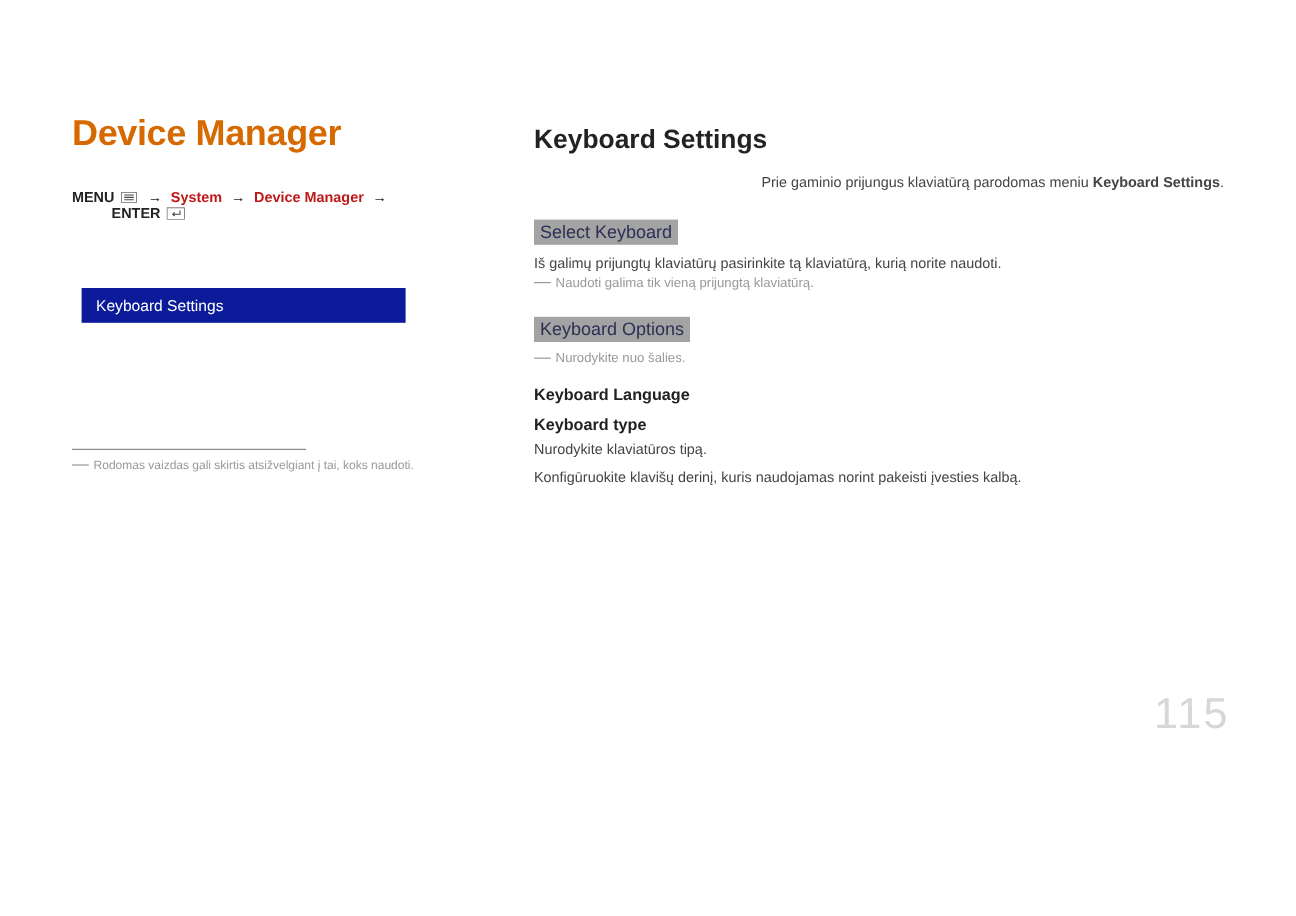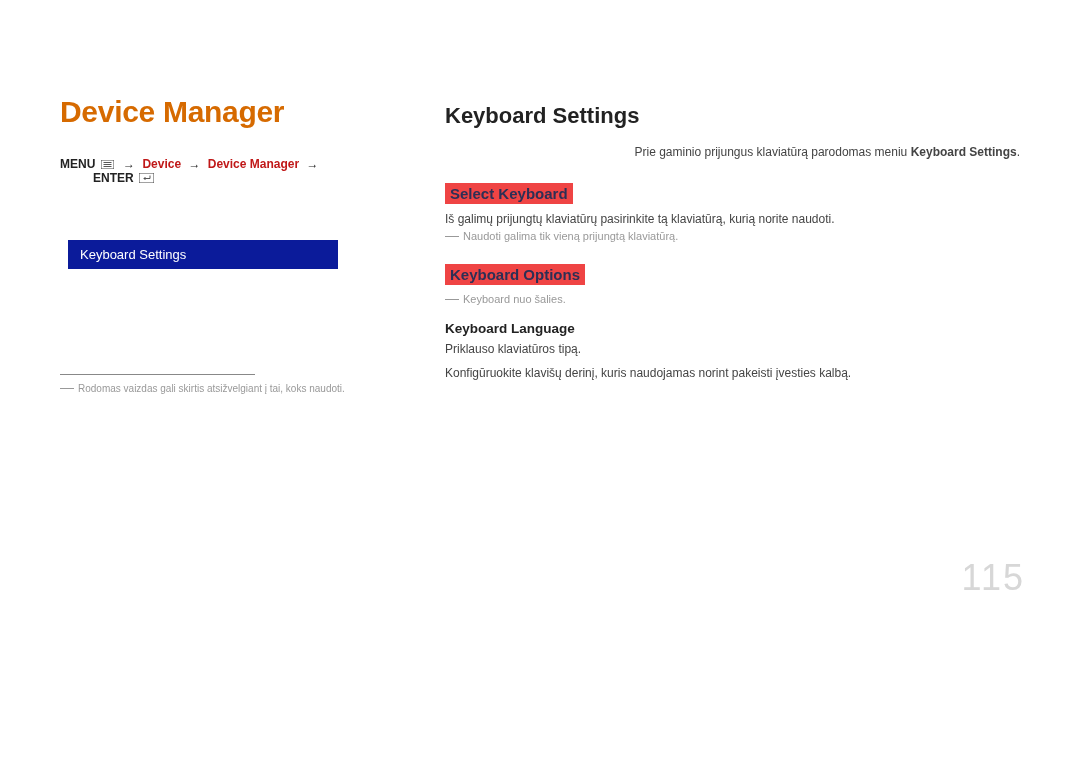--- a/index.html
+++ b/index.html
@@ -24,29 +24,29 @@
   .hr { border: none; border-top: 1px solid #888; margin: 105px 0 8px 0; width: 195px; }
   .footnote { font-size: 10px; color: #999; }
   .footnote .dash { display: inline-block; width: 14px; border-bottom: 0.8px solid #999; margin-right: 4px; vertical-align: 3px; }
 
   .intro-text { font-size: 12px; color: #444; margin-bottom: 22px; }
 
   .h2 { font-size: 22px; font-weight: bold; color: #222; margin-bottom: 16px; }
   .para { font-size: 12px; color: #444; margin-bottom: 18px; text-align: right; }
   .para .bold { font-weight: bold; }
 
-  .h3 { display: inline-block; font-size: 15px; font-weight: bold; color: #2d2f55; background: #ef4444; padding: 2px 5px; margin-bottom: 8px; margin-top: 6px; }
+  .h3 { display: inline-block; font-size: 15px; font-weight: normal; color: #2d2f55; background: #a3a3a3; padding: 2px 5px; margin-bottom: 8px; margin-top: 6px; }
   .subpara { font-size: 12px; color: #444; margin-bottom: 4px; }
   .note { font-size: 11px; color: #999; margin-bottom: 16px; }
   .note .dash { display: inline-block; width: 14px; border-bottom: 0.8px solid #999; margin-right: 4px; vertical-align: 3px; }
 
   .h4 { font-size: 13.5px; font-weight: bold; color: #222; margin-top: 10px; margin-bottom: 6px; }
   .h4para { font-size: 12px; color: #444; margin-bottom: 10px; }
 
-  .page-num { position: absolute; right: 55px; bottom: 30px; font-size: 36px; color: #d7d7d7; letter-spacing: 2px; font-weight: 300; }
+  .page-num { position: absolute; right: 55px; bottom: 13px; font-size: 36px; color: #d7d7d7; letter-spacing: 2px; font-weight: 300; }
 </style>
 </head>
 <body>
 
 <div class="page">
   <div class="columns">
 
     <div class="col-left">
       <h1 class="title">Device Manager</h1>
 
@@ -54,21 +54,21 @@
         <span class="menu-label">MENU</span>
         <span class="menu-icon">
           <svg width="13" height="9" viewBox="0 0 13 9">
               <rect x="0" y="0" width="13" height="9" fill="none" stroke="#444" stroke-width="1"></rect>
               <line x1="2.5" y1="2.5" x2="10.5" y2="2.5" stroke="#444" stroke-width="0.9"></line>
               <line x1="2.5" y1="4.5" x2="10.5" y2="4.5" stroke="#444" stroke-width="0.9"></line>
               <line x1="2.5" y1="6.5" x2="10.5" y2="6.5" stroke="#444" stroke-width="0.9"></line>
             </svg>
         </span>
         <span class="arrow">→</span>
-        <span class="red">Device</span>
+        <span class="red">System</span>
         <span class="arrow">→</span>
         <span class="red">Device Manager</span>
         <span class="arrow">→</span>
         <span class="enter-label">ENTER</span>
         <span class="menu-icon">
           <svg width="15" height="10" viewBox="0 0 15 10">
               <rect x="0" y="0" width="15" height="10" fill="none" stroke="#444" stroke-width="1"></rect>
               <path d="M11 2.5 L11 5.5 L5 5.5 M6.5 4 L5 5.5 L6.5 7" fill="none" stroke="#444" stroke-width="0.9"></path>
             </svg>
         </span>
@@ -89,25 +89,26 @@
       <h2 class="h2">Keyboard Settings</h2>
       <p class="para">
         <span>Prie gaminio prijungus klaviatūrą parodomas meniu </span><span class="bold">Keyboard Settings</span><span>.</span>
       </p>
 
       <div><span class="h3">Select Keyboard</span></div>
       <p class="subpara">Iš galimų prijungtų klaviatūrų pasirinkite tą klaviatūrą, kurią norite naudoti.</p>
       <p class="note"><span class="dash"></span><span>Naudoti galima tik vieną prijungtą klaviatūrą.</span></p>
 
       <div><span class="h3">Keyboard Options</span></div>
-      <p class="note"><span class="dash"></span><span>Keyboard nuo šalies.</span></p>
+      <p class="note"><span class="dash"></span><span>Nurodykite nuo šalies.</span></p>
 
       <h4 class="h4">Keyboard Language</h4>
 
-      <p class="h4para">Priklauso klaviatūros tipą.</p>
+      <h4 class="h4">Keyboard type</h4>
+      <p class="h4para">Nurodykite klaviatūros tipą.</p>
 
       <p class="h4para">Konfigūruokite klavišų derinį, kuris naudojamas norint pakeisti įvesties kalbą.</p>
     </div>
 
   </div>
 
   <div class="page-num">115</div>
 </div>
 
 </body></html>

